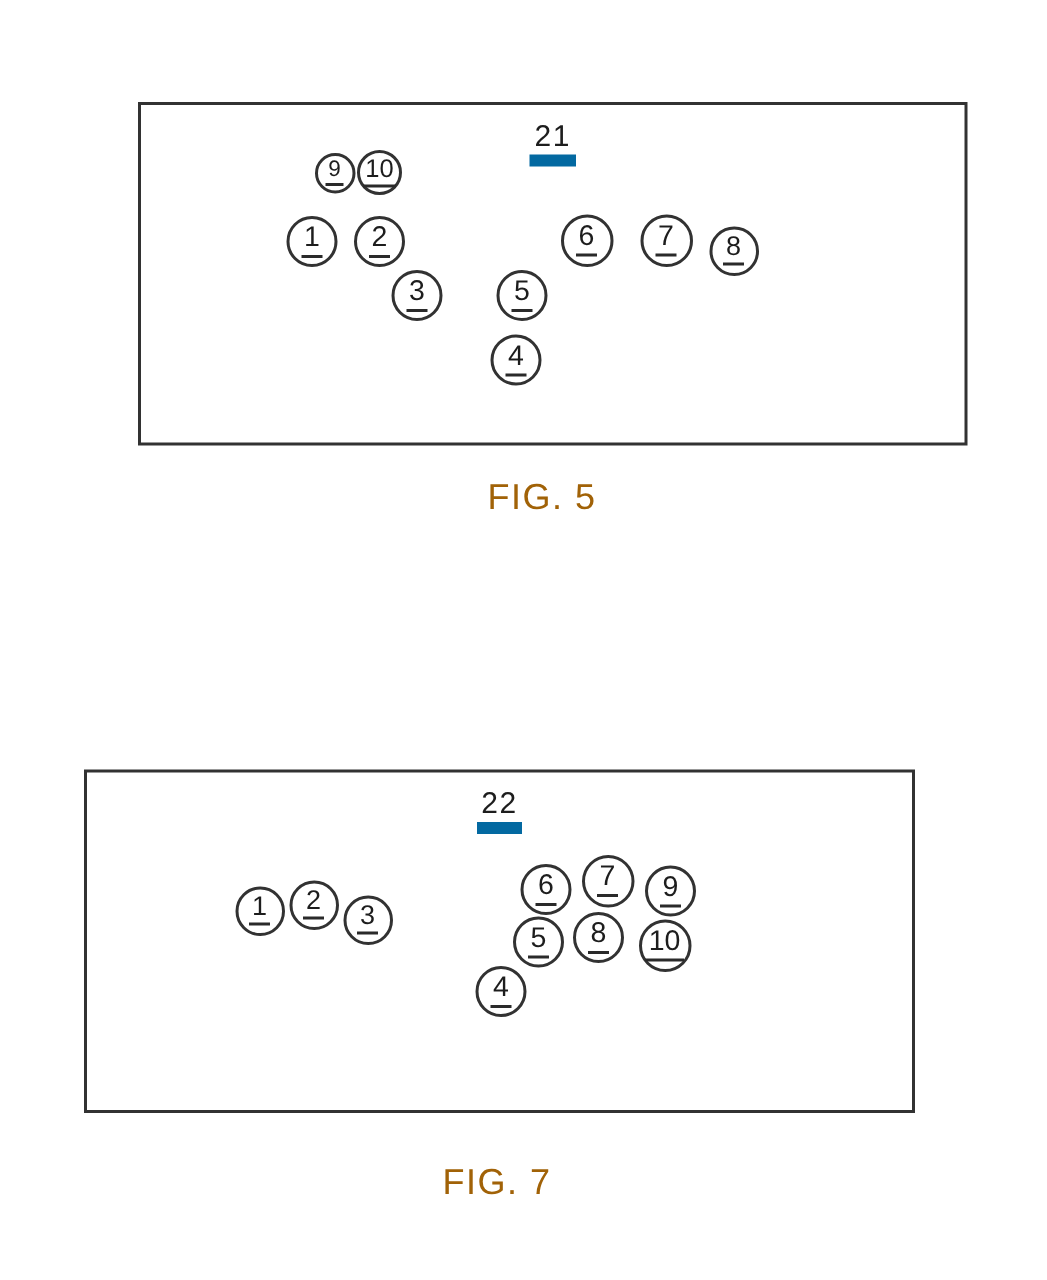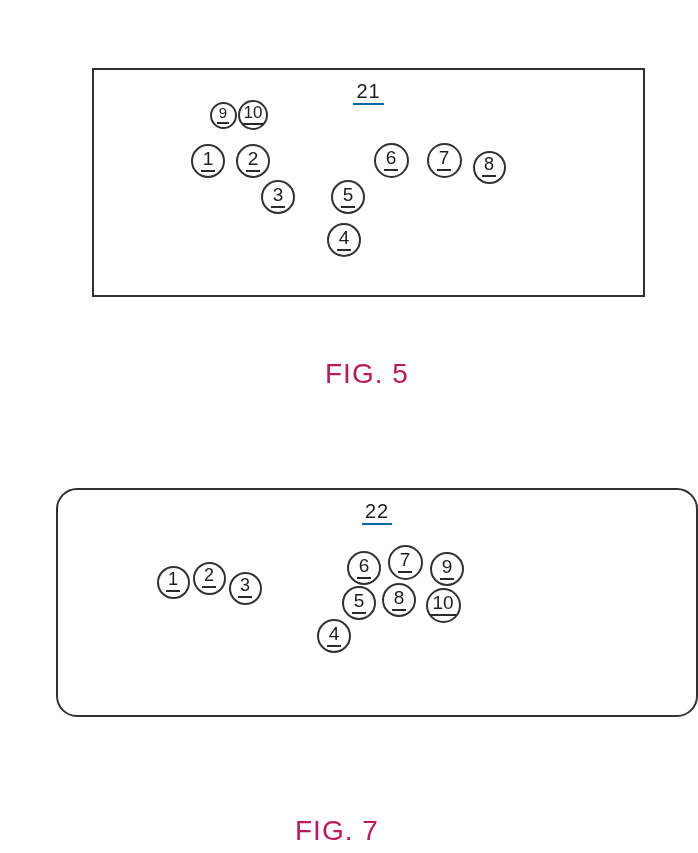--- a/index.html
+++ b/index.html
@@ -24,21 +24,21 @@
     right: 0;
     top: 11px;
     text-align: center;
   }
   .box-label {
     display: inline-block;
     font-size: 20px;
     line-height: 1;
     letter-spacing: 1px;
     color: #1d1d1d;
-    border-bottom: 2px solid #0369a1;
+    border-bottom: 8px solid #0369a1;
     padding: 0 3px 2px 3px;
   }
   .circles {
     position: absolute;
     left: 0; top: 0; right: 0; bottom: 0;
   }
   .circle {
     position: absolute;
     box-sizing: border-box;
     border: 2px solid #323232;
@@ -50,26 +50,25 @@
   }
   .circle .num {
     line-height: 1;
     color: #1d1d1d;
     border-bottom: 2px solid #2a2a2a;
     padding: 0 2px 2px 2px;
     transform: translateY(-1px);
   }
   .caption {
     position: absolute;
-    font-size: 28px;
+    font-size: 24px;
     line-height: 1;
     letter-spacing: 1px;
-    color: #be185d;
+    color: #a16207;
     white-space: nowrap;
-    margin-top: 40px;
   }
 </style>
 </head>
 <body>
 
 <div class="page">
 
   <div class="figbox" style="left:92px; top:68px; width:553px; height:229px;">
     <div class="box-label-wrap">
       <span class="box-label">21</span>
@@ -102,21 +101,21 @@
         <div class="circle" style="left: 115.5px; top: 31.5px; width: 27px; height: 27px;">
           <span class="num" style="font-size: 15px;">9</span>
         </div>
         <div class="circle" style="left: 144px; top: 30px; width: 30px; height: 30px;">
           <span class="num" style="font-size: 17px;">10</span>
         </div>
       </div>
   </div>
   <div class="caption" style="left:325px; top:320px;">FIG. 5</div>
 
-  <div class="figbox" style="left:56px; top:488px; width:642px; height:229px;border-radius:21px;">
+  <div class="figbox" style="left:56px; top:513px; width:554px; height:229px;">
     <div class="box-label-wrap">
       <span class="box-label">22</span>
     </div>
     <div class="circles">
         <div class="circle" style="left: 98.5px; top: 75.5px; width: 33px; height: 33px;">
           <span class="num" style="font-size: 18px;">1</span>
         </div>
         <div class="circle" style="left: 134.5px; top: 71.5px; width: 33px; height: 33px;">
           <span class="num" style="font-size: 18px;">2</span>
         </div>

